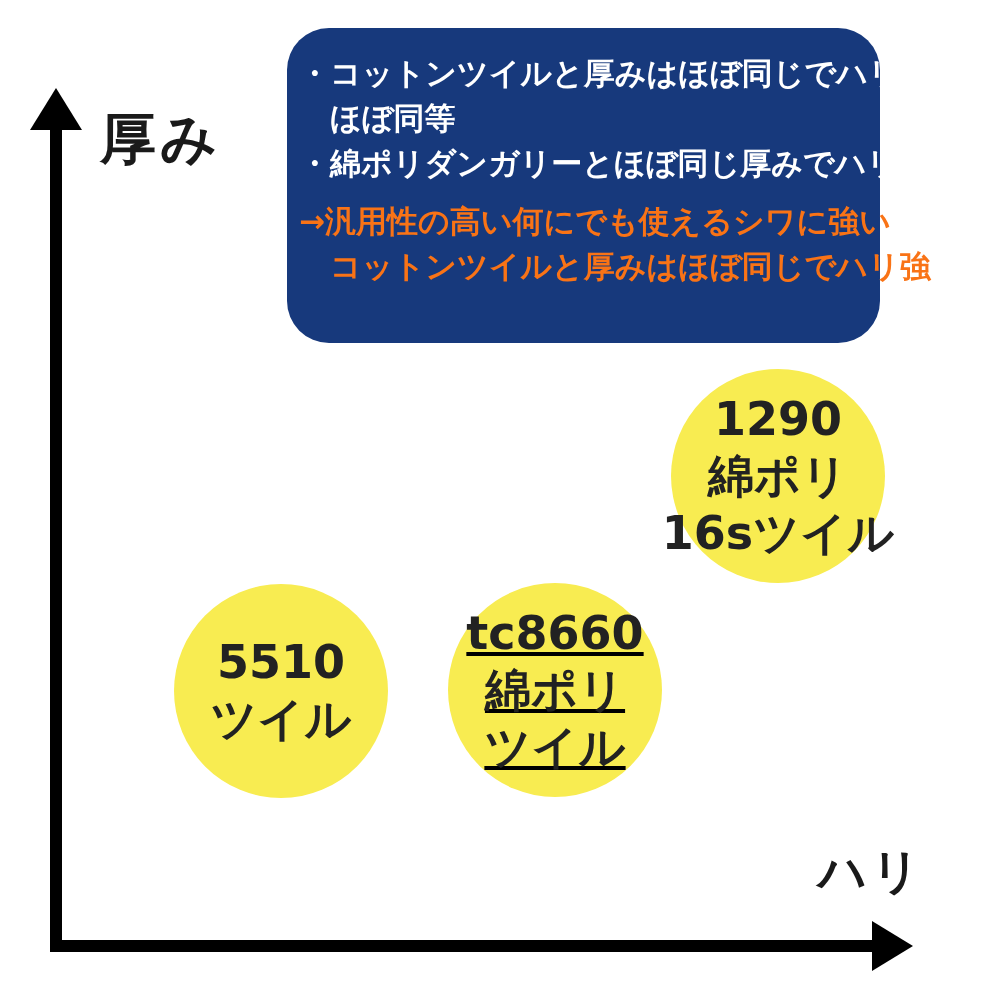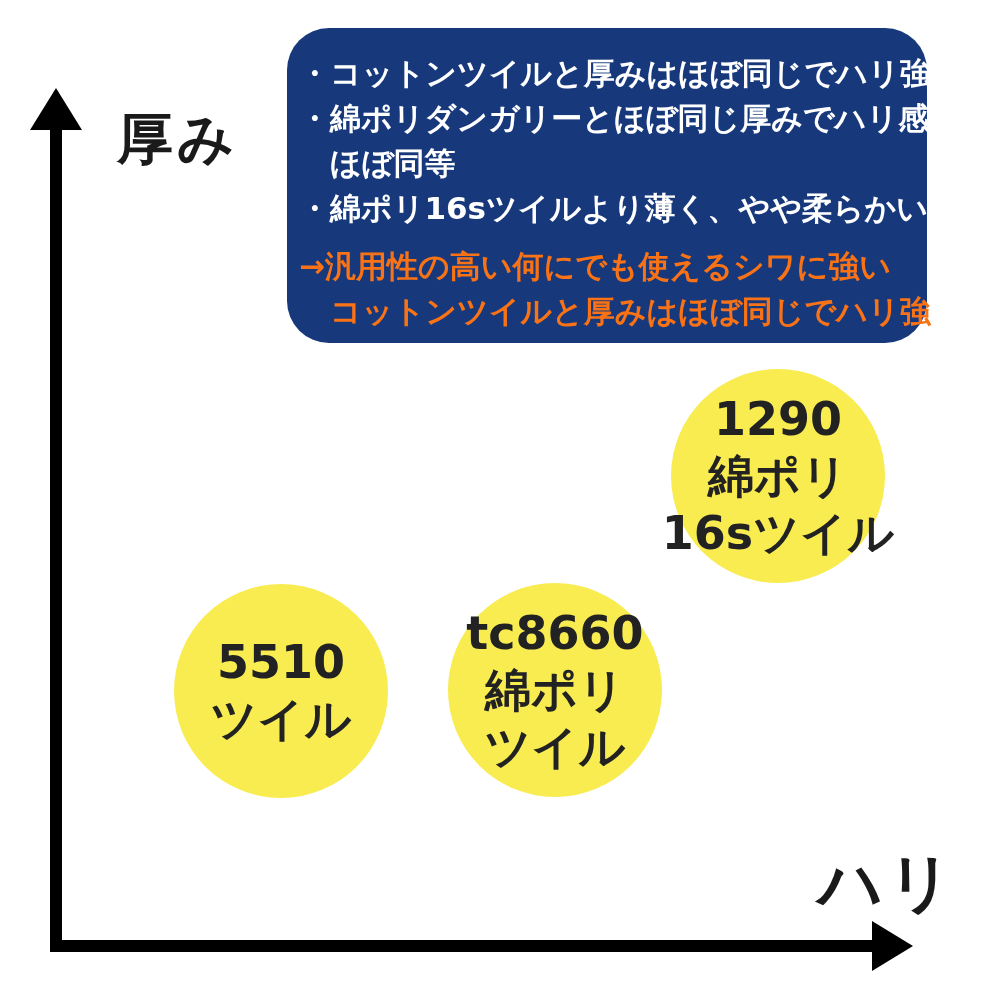--- a/index.html
+++ b/index.html
@@ -40,42 +40,42 @@
   .x-arrowhead {
     position: absolute;
     left: 872px; top: 921px;
     width: 0; height: 0;
     border-top: 25px solid transparent;
     border-bottom: 25px solid transparent;
     border-left: 41px solid #000000;
   }
   .y-label {
     position: absolute;
-    left: 117px; top: 102px;
+    left: 100px; top: 102px;
     font-size: 56px;
     font-weight: bold;
     color: #1a1a1a;
     letter-spacing: 4px;
     white-space: nowrap;
   }
   .x-label {
     position: absolute;
     left: 818px; top: 840px;
-    font-size: 64px;
+    font-size: 48px;
     font-weight: bold;
     color: #1a1a1a;
     letter-spacing: 4px;
     white-space: nowrap;
   }
 
   
   .info-box {
     position: absolute;
     left: 287px; top: 28px;
-    width: 640px; height: 315px;
+    width: 593px; height: 315px;
     background: #17397c;
     border-radius: 42px;
     box-sizing: border-box;
     padding: 23px 10px 0 12px;
   }
   .info-line {
     font-size: 31px;
     font-weight: bold;
     line-height: 45px;
     white-space: nowrap;
@@ -101,39 +101,38 @@
   }
   .bubble .bline {
     font-size: 46px;
     font-weight: bold;
     line-height: 57px;
     color: #222222;
     white-space: nowrap;
   }
   .bubble-1290   { left: 671px; top: 369px; width: 214px; height: 214px; }
   .bubble-8660   { left: 174px; top: 584px; width: 214px; height: 214px; }
-  .bubble-tc8660 { left: 448px; top: 583px; width: 214px; height: 214px; }
+  .bubble-tc8660 { left: 448px; top: 583px; width: 214px; height: 214px; text-decoration: underline; }
 </style>
 </head>
 <body>
 
 <div class="canvas">
 
   <div class="y-arrowhead"></div>
   <div class="y-shaft"></div>
   <div class="x-shaft"></div>
   <div class="x-arrowhead"></div>
   <div class="y-label">厚み</div>
   <div class="x-label">ハリ</div>
 
   <div class="info-box">
     <div class="info-line">・コットンツイルと厚みはほぼ同じでハリ強</div>
+    <div class="info-line">　ほぼ同等</div>
     <div class="info-line">・綿ポリダンガリーとほぼ同じ厚みでハリ感も</div>
-    <div class="info-line">　ほぼ同等</div>
-    <div class="info-line">・綿ポリ16sツイルより薄く、やや柔らかい</div>
     <div class="info-line highlight highlight-first">→汎用性の高い何にでも使えるシワに強い</div>
     <div class="info-line highlight">　コットンツイルと厚みはほぼ同じでハリ強</div>
   </div>
 
   <div class="bubble bubble-1290">
     <div class="bline">1290</div>
     <div class="bline">綿ポリ</div>
     <div class="bline">16sツイル</div>
   </div>
 

